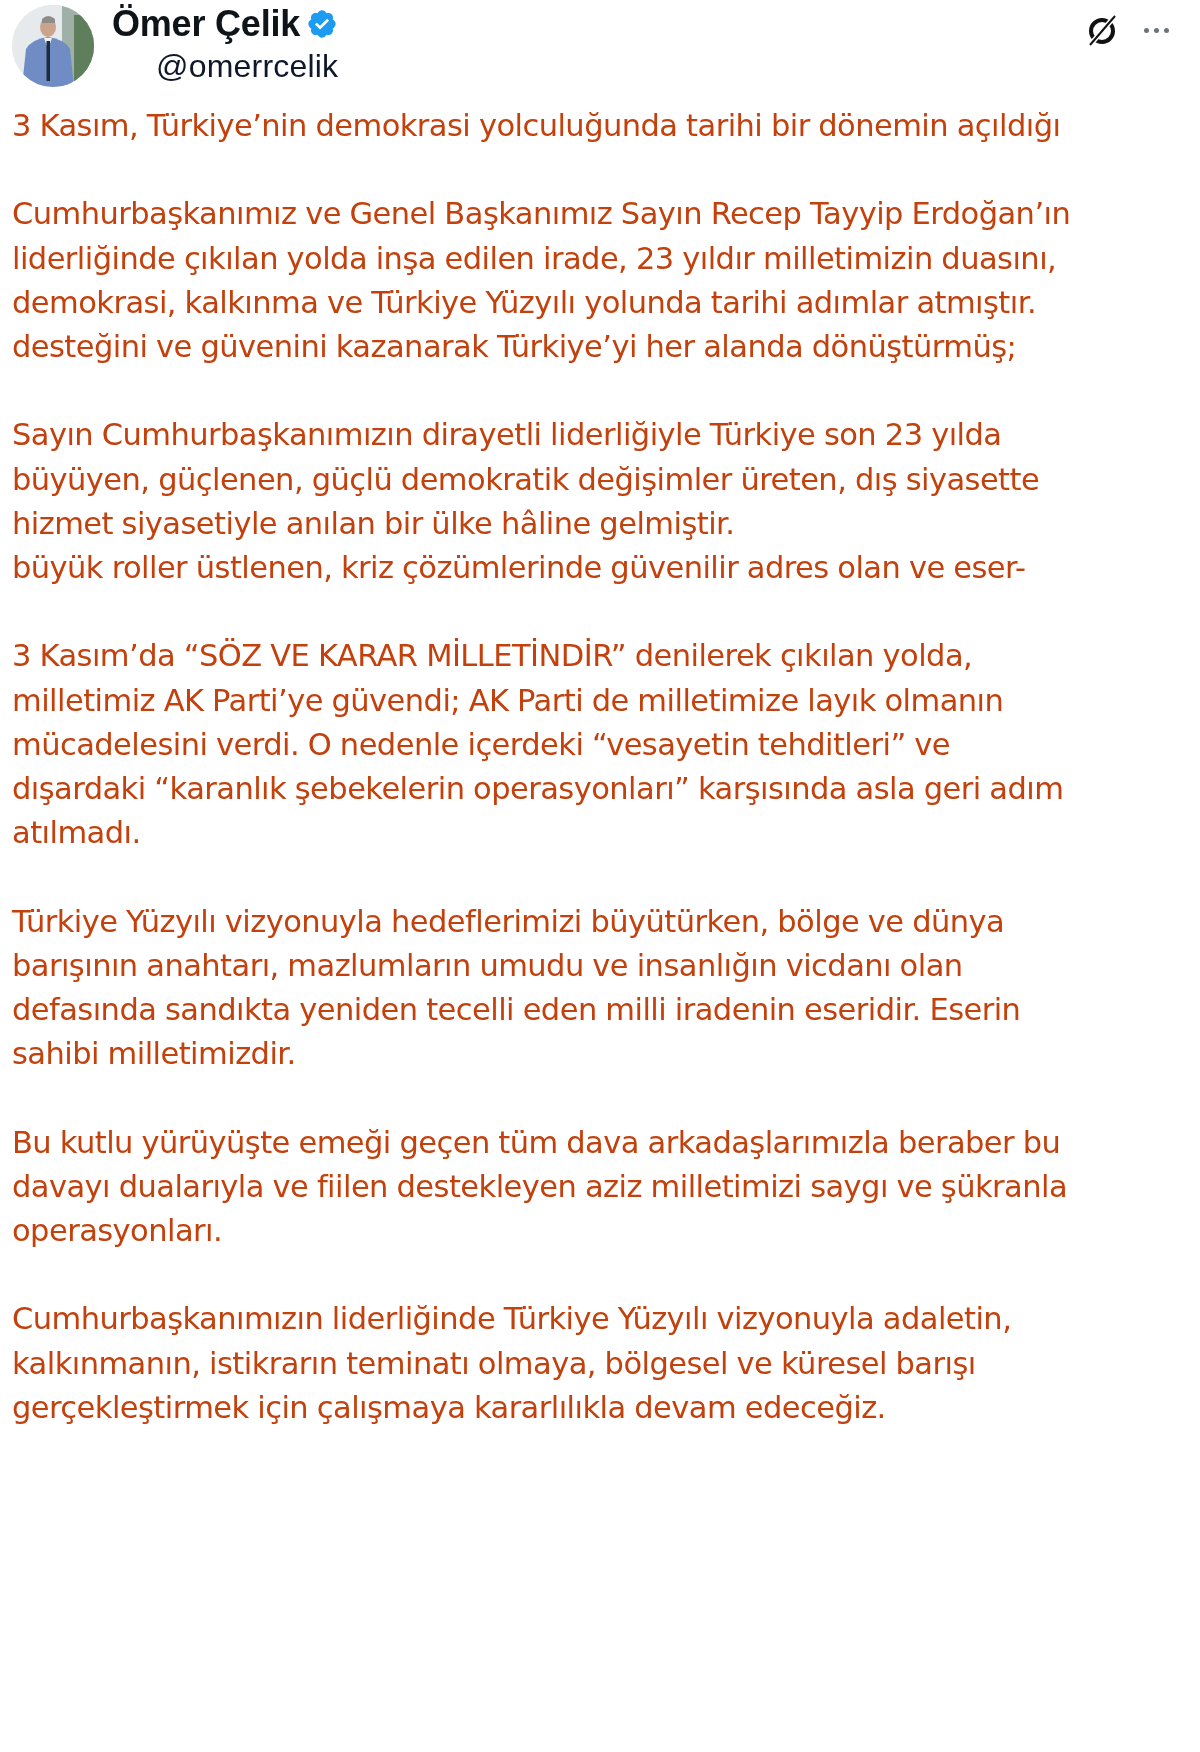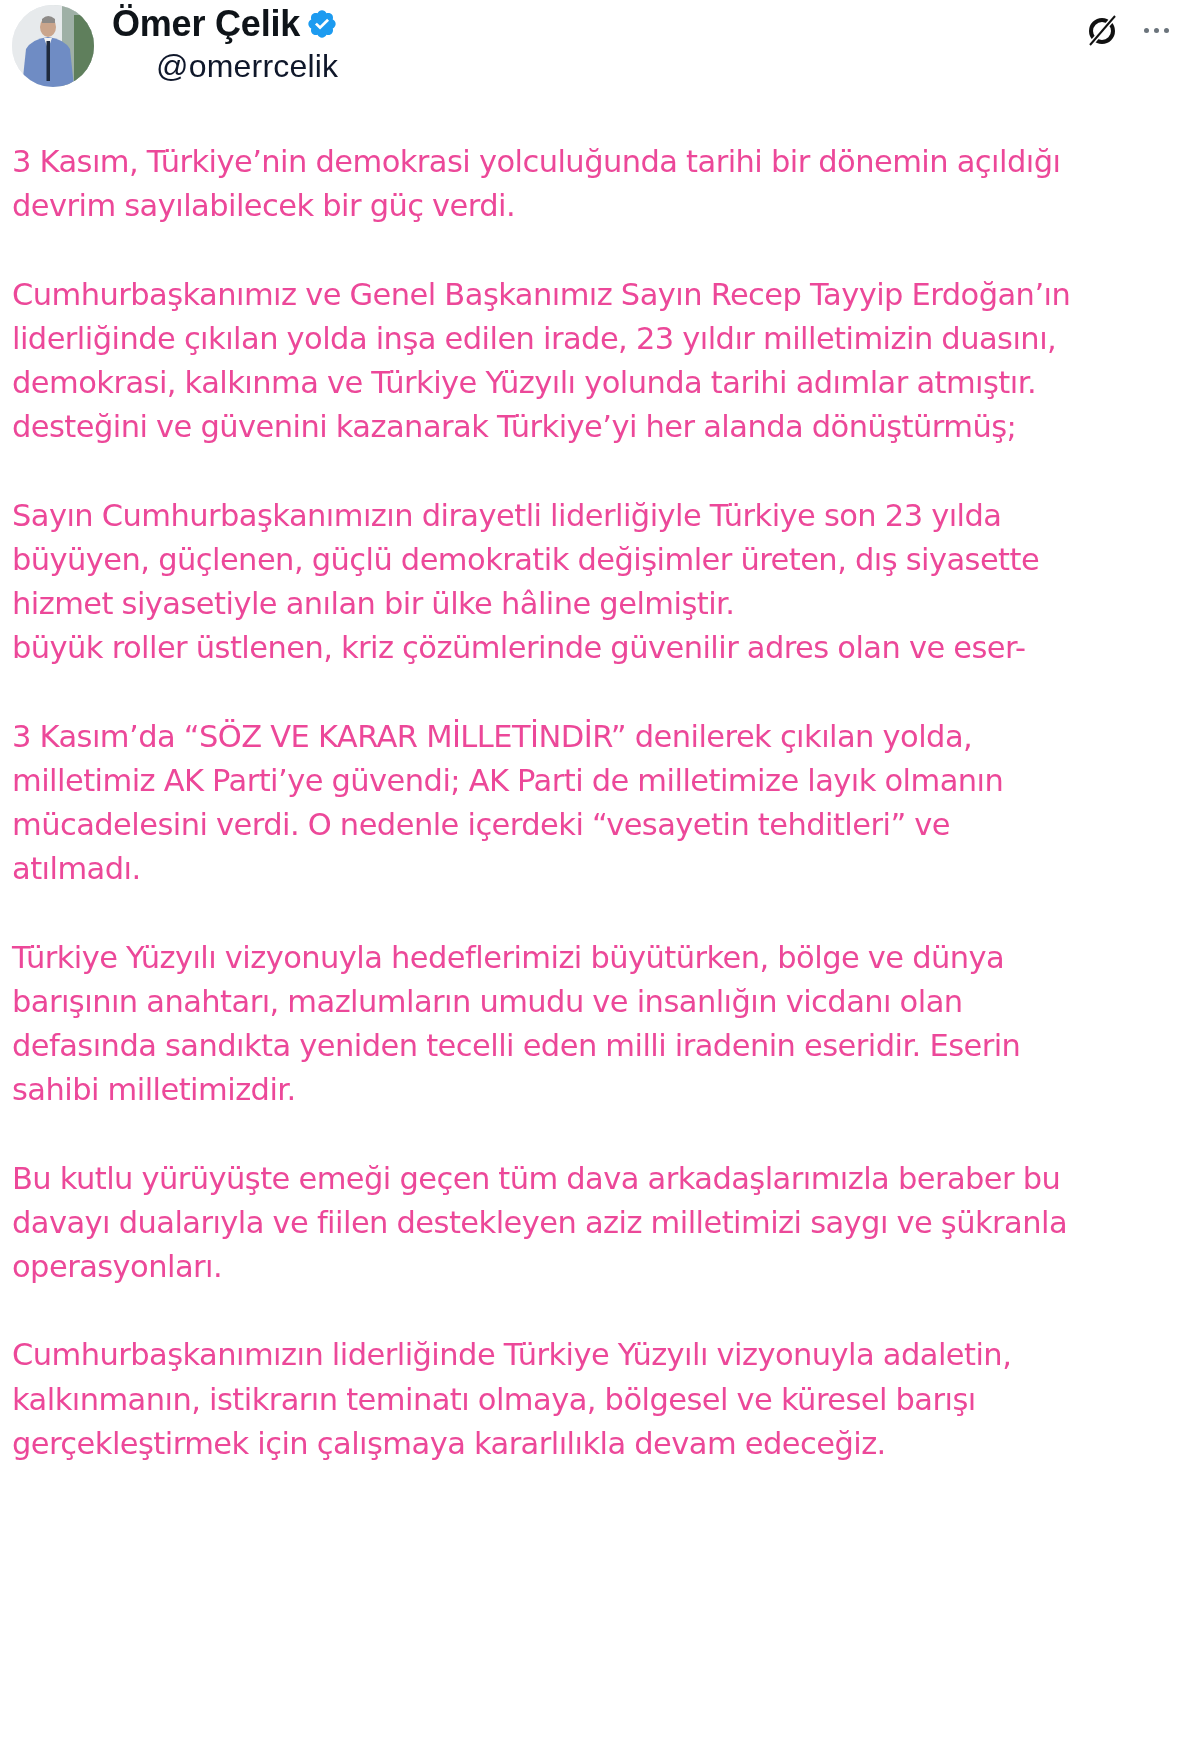--- a/index.html
+++ b/index.html
@@ -88,24 +88,23 @@
       background: #6b747c;
       display: block;
     }
     .body-text {
       position: absolute;
       left: 12px; top: 104px;
       width: 1180px;
       font-family: "DejaVu Sans", sans-serif;
       font-size: 30.5px;
       line-height: 44.2px;
-      color: #ec4899;
+      color: #c2410c;
       letter-spacing: -0.55px;
       word-spacing: -0.5px;
-      margin-top: 36px;
     }
     .para { display: block; }
     .para + .para { margin-top: 44.2px; }
     .line { display: block; white-space: nowrap; }
   </style>
 </head>
 <body>
 
 <div class="tweet">
 
@@ -148,38 +147,38 @@
         <span></span>
         <span></span>
         <span></span>
       </span>
     </div>
   </div>
 
   <div class="body-text">
     <p class="para">
       <span class="line">3 Kasım, Türkiye’nin demokrasi yolculuğunda tarihi bir dönemin açıldığı</span>
-      <span class="line">devrim sayılabilecek bir güç verdi.</span>
     </p>
     <p class="para">
       <span class="line">Cumhurbaşkanımız ve Genel Başkanımız Sayın Recep Tayyip Erdoğan’ın</span>
       <span class="line">liderliğinde çıkılan yolda inşa edilen irade, 23 yıldır milletimizin duasını,</span>
       <span class="line">demokrasi, kalkınma ve Türkiye Yüzyılı yolunda tarihi adımlar atmıştır.</span>
       <span class="line">desteğini ve güvenini kazanarak Türkiye’yi her alanda dönüştürmüş;</span>
     </p>
     <p class="para">
       <span class="line">Sayın Cumhurbaşkanımızın dirayetli liderliğiyle Türkiye son 23 yılda</span>
       <span class="line">büyüyen, güçlenen, güçlü demokratik değişimler üreten, dış siyasette</span>
       <span class="line">hizmet siyasetiyle anılan bir ülke hâline gelmiştir.</span>
       <span class="line">büyük  roller üstlenen, kriz çözümlerinde güvenilir adres olan ve eser-</span>
     </p>
     <p class="para">
       <span class="line">3 Kasım’da  “SÖZ VE KARAR MİLLETİNDİR” denilerek çıkılan yolda,</span>
       <span class="line">milletimiz AK Parti’ye güvendi; AK Parti de milletimize layık olmanın</span>
       <span class="line">mücadelesini verdi. O nedenle içerdeki “vesayetin tehditleri” ve</span>
+      <span class="line">dışardaki “karanlık şebekelerin operasyonları” karşısında asla geri adım</span>
       <span class="line">atılmadı.</span>
     </p>
     <p class="para">
       <span class="line">Türkiye Yüzyılı vizyonuyla hedeflerimizi büyütürken, bölge ve dünya</span>
       <span class="line">barışının anahtarı, mazlumların umudu ve insanlığın vicdanı olan</span>
       <span class="line">defasında sandıkta yeniden tecelli eden milli iradenin eseridir. Eserin</span>
       <span class="line">sahibi milletimizdir.</span>
     </p>
     <p class="para">
       <span class="line">Bu kutlu yürüyüşte emeği geçen tüm dava arkadaşlarımızla beraber bu</span>

